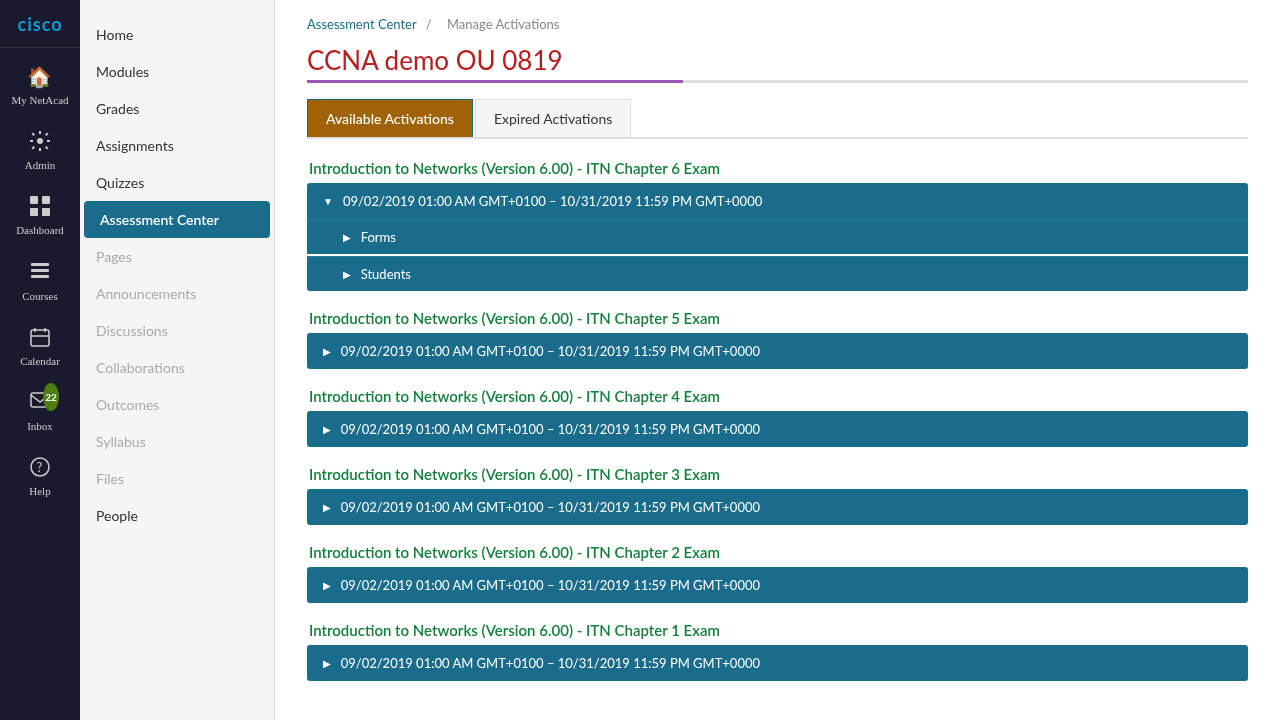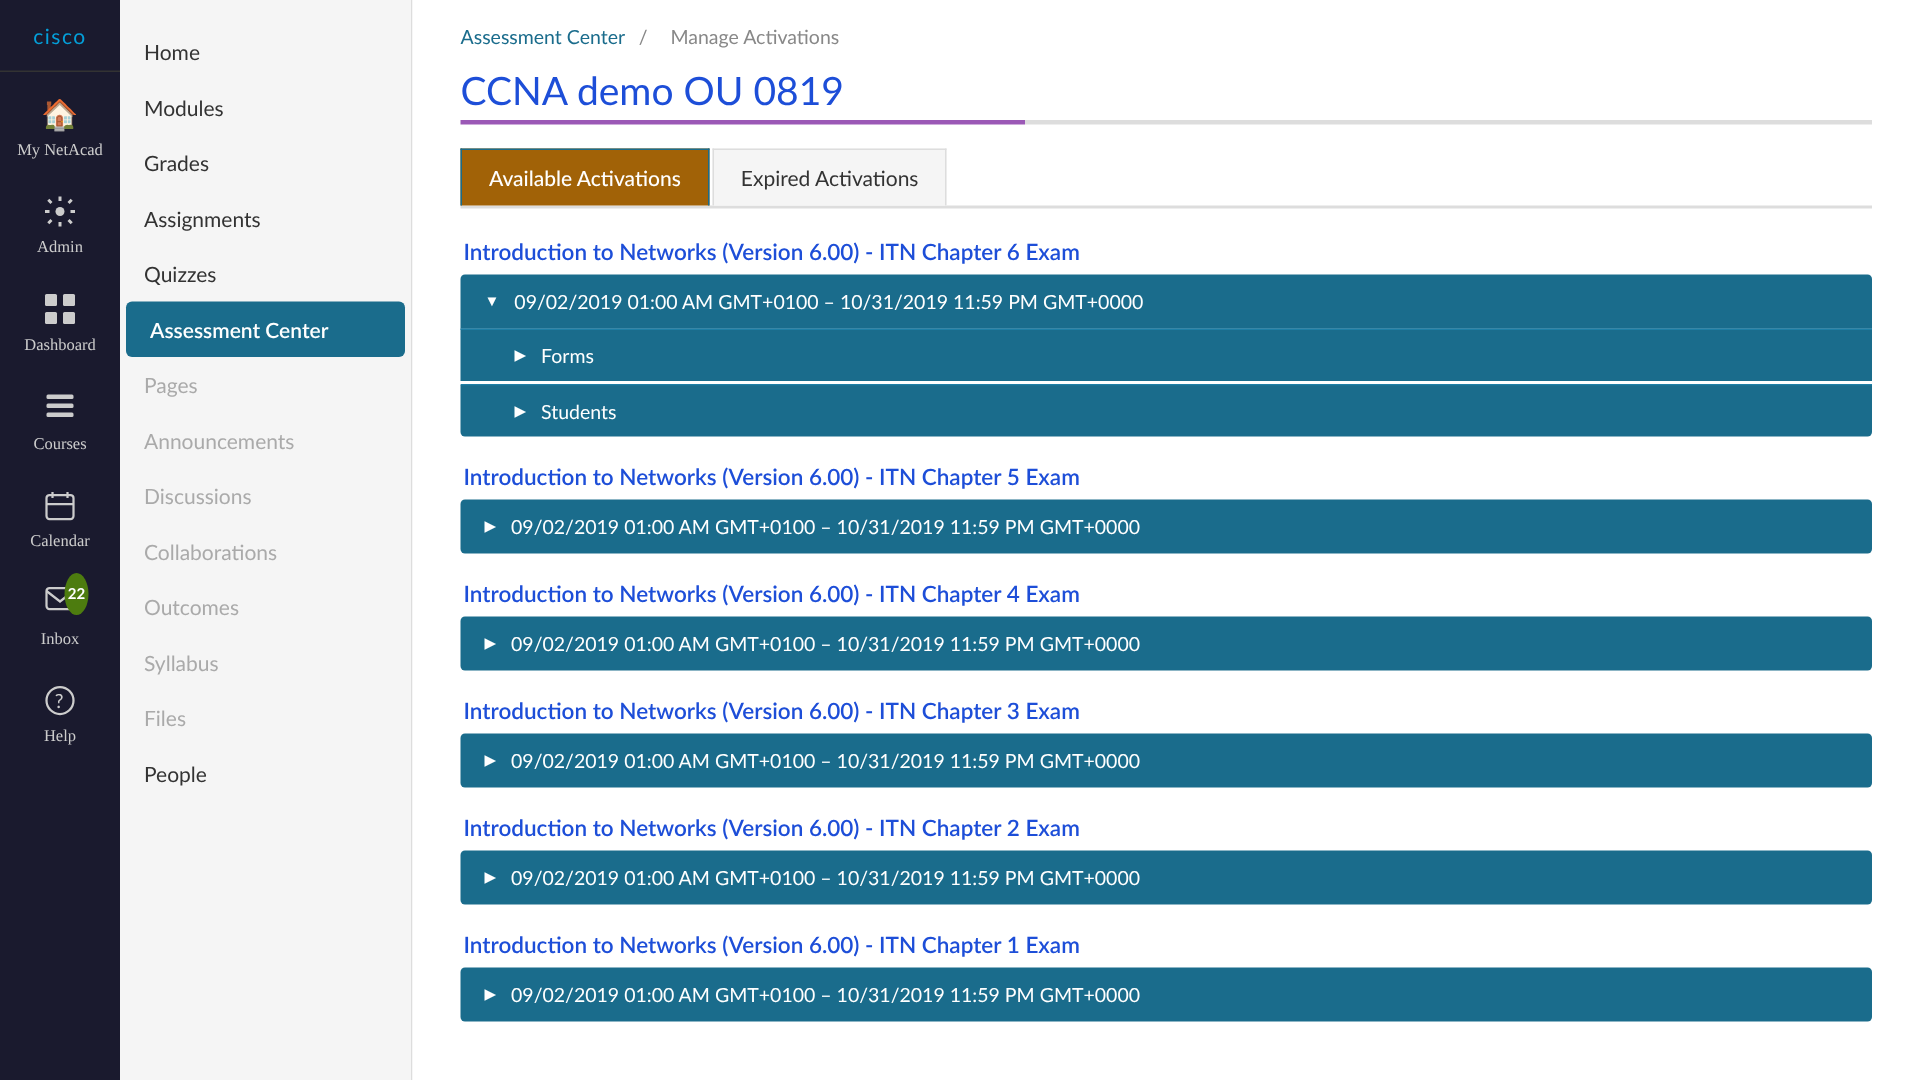--- a/index.html
+++ b/index.html
@@ -22,22 +22,22 @@
       height: 48px;
       background: #1a1a2e;
       display: flex;
       align-items: center;
       justify-content: center;
       border-bottom: 1px solid #333;
       margin-bottom: 4px;
     }
     .cisco-logo {
       color: #049fd9;
-      font-weight: 400;
-      font-size: 14px;
+      font-weight: 700;
+      font-size: 18px;
       letter-spacing: 1px;
     }
     .icon-item {
       width: 80px;
       display: flex;
       flex-direction: column;
       align-items: center;
       padding: 10px 4px;
       color: #ccc;
       cursor: pointer;
@@ -114,21 +114,21 @@
       font-size: 13px;
       color: #666;
       margin-bottom: 12px;
     }
     .breadcrumb a { color: #1a6c8c; text-decoration: none; }
     .breadcrumb span { color: #888; margin: 0 6px; }
 
     
     .page-title {
       font-size: 26px;
-      color: #1d4ed8;
+      color: #b91c1c;
       font-weight: 400;
       margin-bottom: 4px;
     }
     .title-underline {
       height: 3px;
       background: linear-gradient(to right, #9b59b6 0%, #9b59b6 40%, #ddd 40%);
       margin-bottom: 16px;
       width: 100%;
     }
 
@@ -152,21 +152,21 @@
       background: #a16207;
       color: #fff;
       border-color: #1a6c8c;
       font-weight: 500;
     }
 
     
     .exam-section { margin-bottom: 18px; }
     .exam-title {
       font-size: 15px;
-      color: #1d4ed8;
+      color: #15803d;
       font-weight: 600;
       margin-bottom: 6px;
       padding-left: 2px;
     }
 
     
     .activation-row {
       background: #1a6c8c;
       color: #fff;
       padding: 10px 16px;

